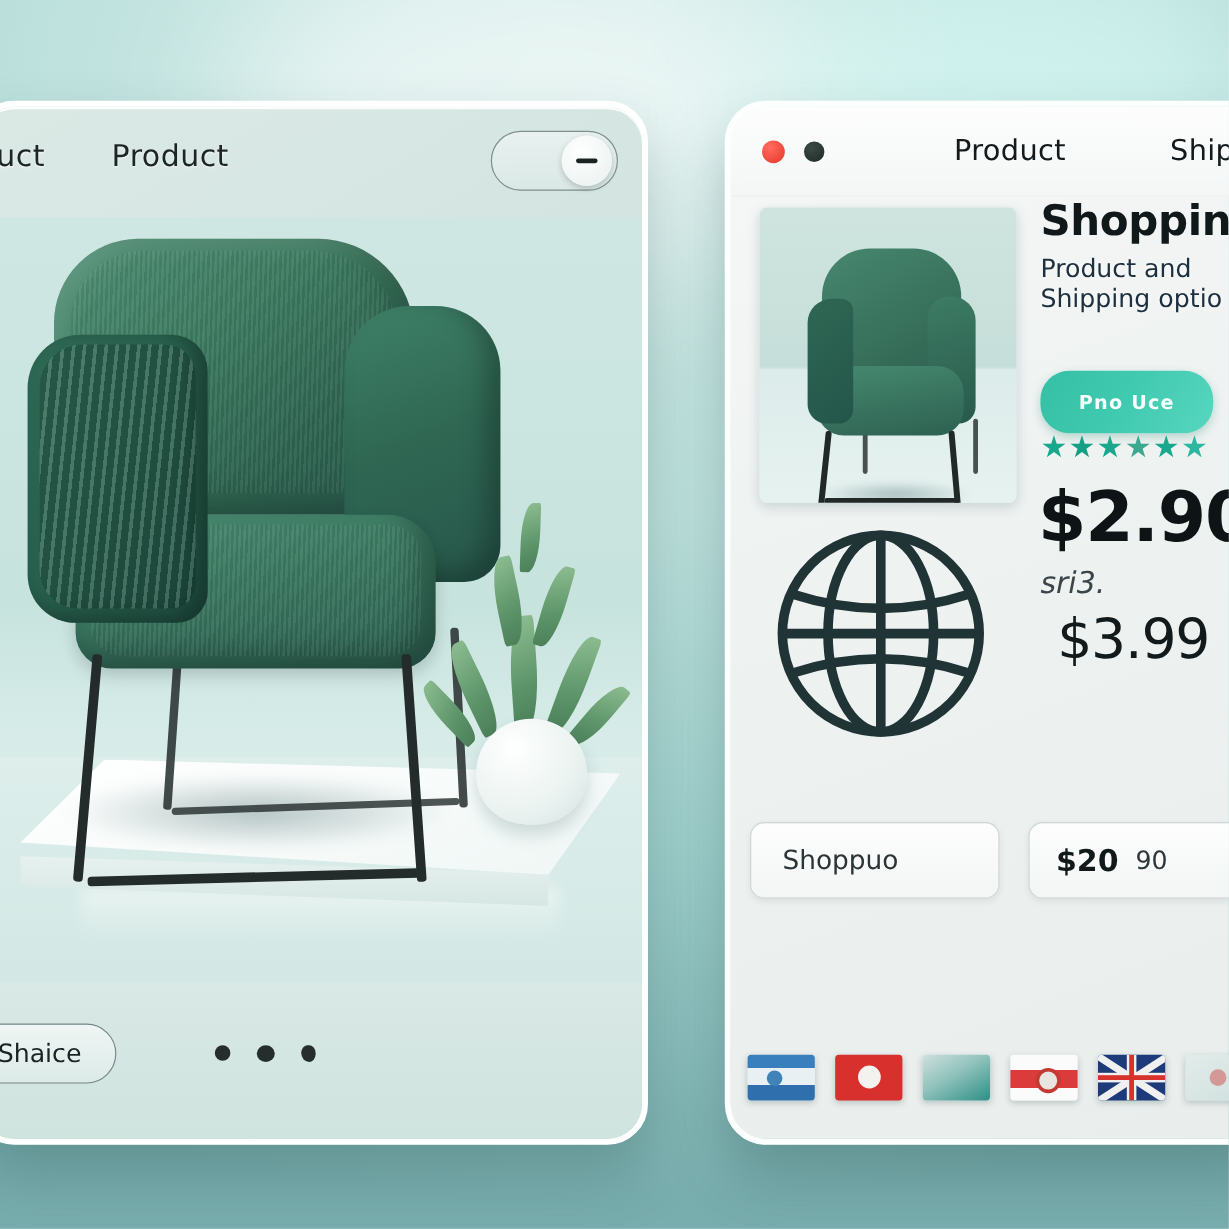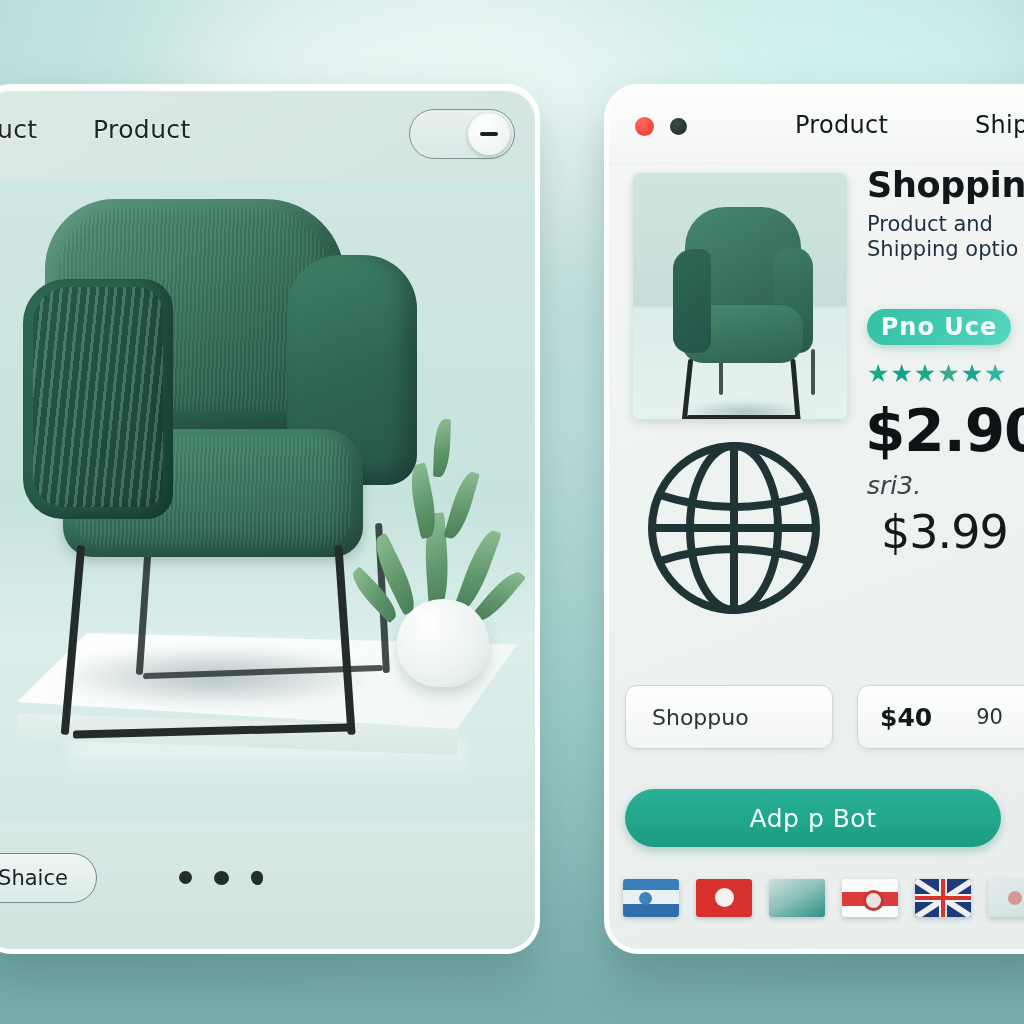--- a/index.html
+++ b/index.html
@@ -240,24 +240,24 @@
     font-size:35px;font-weight:700;color:#11181a;letter-spacing:-.3px;line-height:1.05;
     font-family:"DejaVu Sans", sans-serif;
   }
   .h-sub{
     margin-top:8px;font-size:21px;color:#1e3040;line-height:1.22;
     font-family:"DejaVu Sans", sans-serif;
     text-shadow:0 0 6px rgba(255,255,255,.9);
     white-space:pre-line;
   }
   .price-pill{
-    position:absolute;left:258px;top:146px;width:144px;height:36px;border-radius:24px;
+    position:absolute;left:258px;top:146px;width:144px;height:52px;border-radius:24px;
     background:linear-gradient(120deg,#35bfa4 0%,#3fc9ae 45%,#57d6c0 100%);
     display:flex;align-items:center;justify-content:center;
-    color:#f4fffd;font-size:24px;letter-spacing:1px;font-weight:600;
+    color:#f4fffd;font-size:16px;letter-spacing:1px;font-weight:600;
     font-family:"DejaVu Sans", sans-serif;
     box-shadow:0 3px 8px rgba(40,140,120,.3);
   }
   .stars{position:absolute;left:258px;top:198px;display:flex;gap:1px;}
   .star{font-size:25px;line-height:1;color:#18a88c;}
   .star:nth-child(2){color:#13a085;}
   .star:nth-child(4){color:#3aa98f;}
   .star:nth-child(6){color:#2cb7a0;}
   .price-main{
     position:absolute;left:256px;top:234px;font-size:58px;font-weight:700;color:#0e1416;
@@ -292,21 +292,21 @@
   .field-2{left:248px;width:180px;justify-content:flex-start;}
   .field-txt{
     margin-left:26px;font-size:22px;color:#2b3436;
     font-family:"DejaVu Sans", sans-serif;
   }
   .field-price{
     margin-left:22px;font-size:25px;color:#12191b;font-weight:700;
     font-family:"DejaVu Sans", sans-serif;
   }
   .field-qty{
-    margin-left:44px;font-size:21px;color:#2d3638;
+    margin-left:14px;font-size:21px;color:#2d3638;
     font-family:"DejaVu Sans", sans-serif;
   }
   .cta{
     position:absolute;left:16px;top:626px;width:376px;height:58px;border-radius:30px;
     background:linear-gradient(180deg,#2ab095 0%,#21a68c 52%,#1c9b82 100%);
     display:flex;align-items:center;justify-content:center;
     color:#f2fffc;font-size:25px;letter-spacing:.5px;
     font-family:"DejaVu Sans", sans-serif;
     box-shadow:0 4px 10px rgba(30,130,110,.32);
   }
@@ -452,25 +452,24 @@
           <path d="M26 128 Q100 104 174 128"></path>
         </g>
       </svg>
     </div>
 
 
     <div class="field field-1">
       <span class="field-txt">Shoppuo</span>
     </div>
     <div class="field field-2">
-      <span class="field-price">$40</span>
+      <span class="field-price">$20</span>
       <span class="field-qty">90</span>
     </div>
 
-    <div class="cta">Adp p Bot</div>
 
     <div class="flags">
       <div class="flag flag-ar"></div>
       <div class="flag flag-jp"></div>
       <div class="flag flag-tl"></div>
       <div class="flag flag-pl"></div>
       <div class="flag flag-uk">
         <span class="uk-d1"></span>
           <span class="uk-d2"></span>
         <span class="uk-v"></span>

